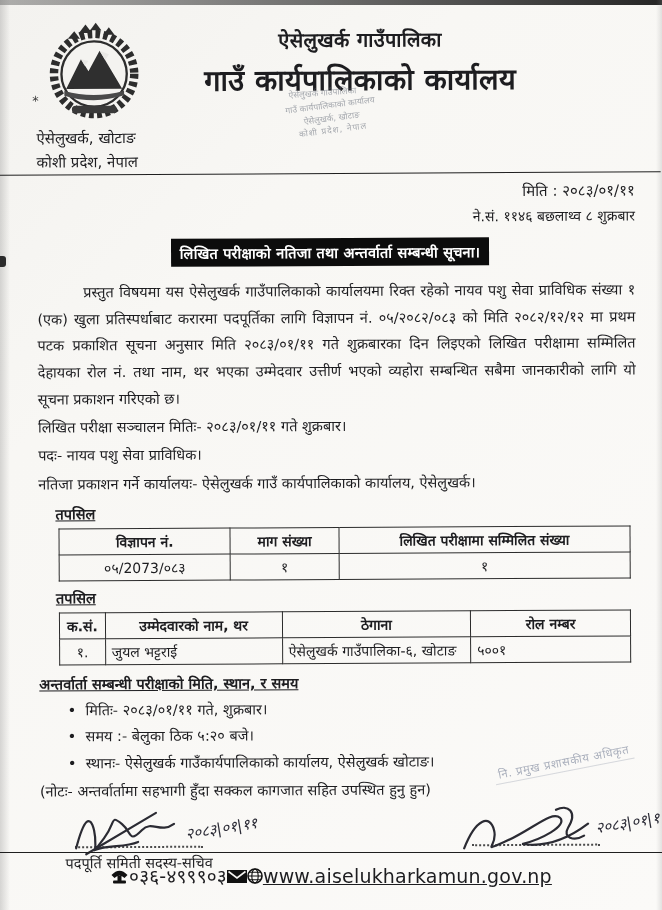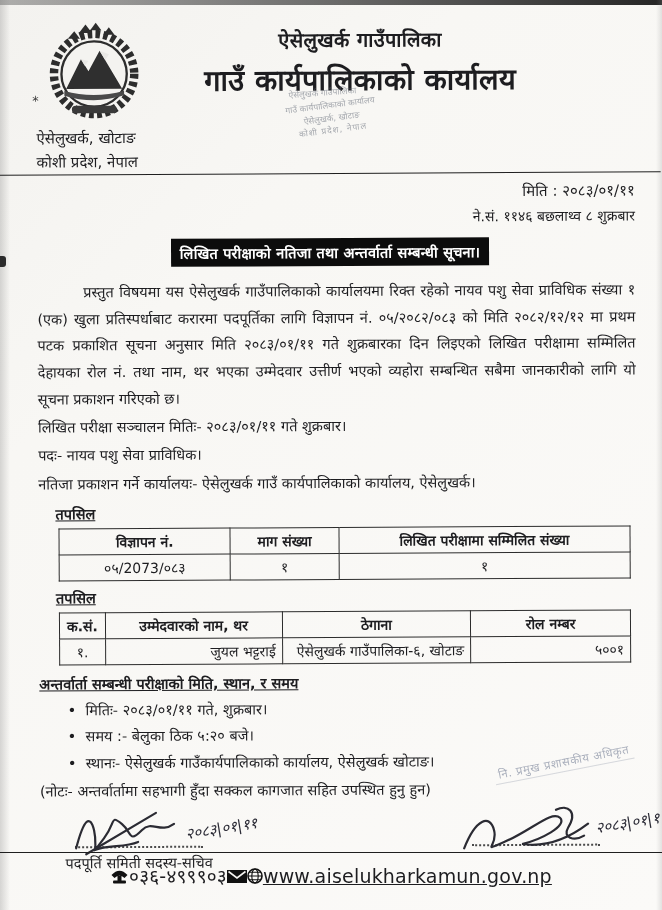--- a/index.html
+++ b/index.html
@@ -52,21 +52,21 @@
   .infoline{margin:2px 26px 0 38px;font-size:14.5px;line-height:1.8;}
 
   .tapasil{margin:6px 0 0 55px;font-size:14.5px;font-weight:bold;text-decoration:underline;}
 
   table{border-collapse:collapse;margin:5px 0 0 58px;width:572px;table-layout:fixed;}
   th,td{border:1.2px solid #2c2c2c;font-size:14px;padding:3px 6px;}
   th{font-weight:bold;text-align:center;}
   .t1 col:nth-child(1){width:30%;} .t1 col:nth-child(2){width:19%;} .t1 col:nth-child(3){width:51%;}
   .t1 td{text-align:center;}
   .t2 col:nth-child(1){width:8%;} .t2 col:nth-child(2){width:31%;} .t2 col:nth-child(3){width:33%;} .t2 col:nth-child(4){width:28%;}
-  .t2 td{text-align:right;}
+  .t2 td{text-align:left;}
   .t2 td:first-child{text-align:center;}
 
   .iv-heading{margin:8px 0 0 38px;font-size:14.5px;font-weight:bold;text-decoration:underline;}
   ul.iv-list{margin:4px 0 0 66px;padding:0;list-style:none;}
   ul.iv-list li{font-size:14.5px;line-height:1.85;position:relative;padding-left:18px;}
   ul.iv-list li::before{content:"•";position:absolute;left:0;top:0;font-size:15px;}
   .note{margin:2px 26px 0 38px;font-size:14.5px;line-height:1.7;}
 
   
   .sigs{display:flex;justify-content:space-between;margin:0 48px 0 62px;}

